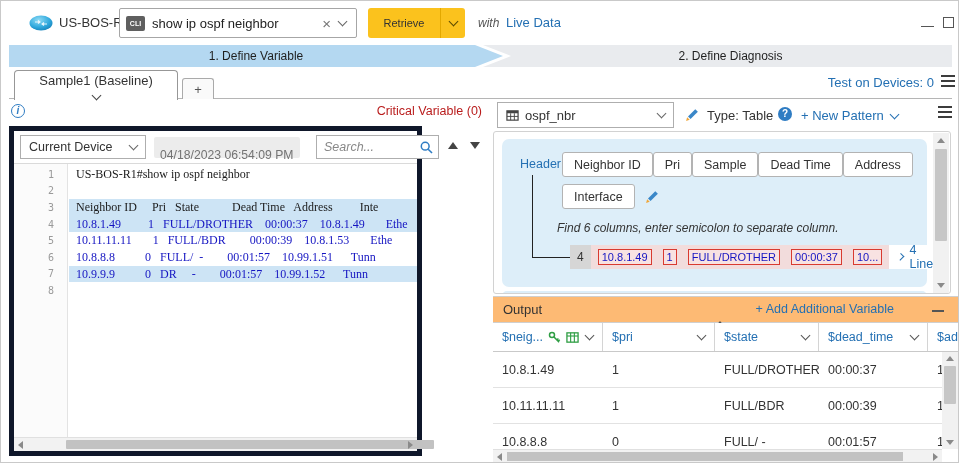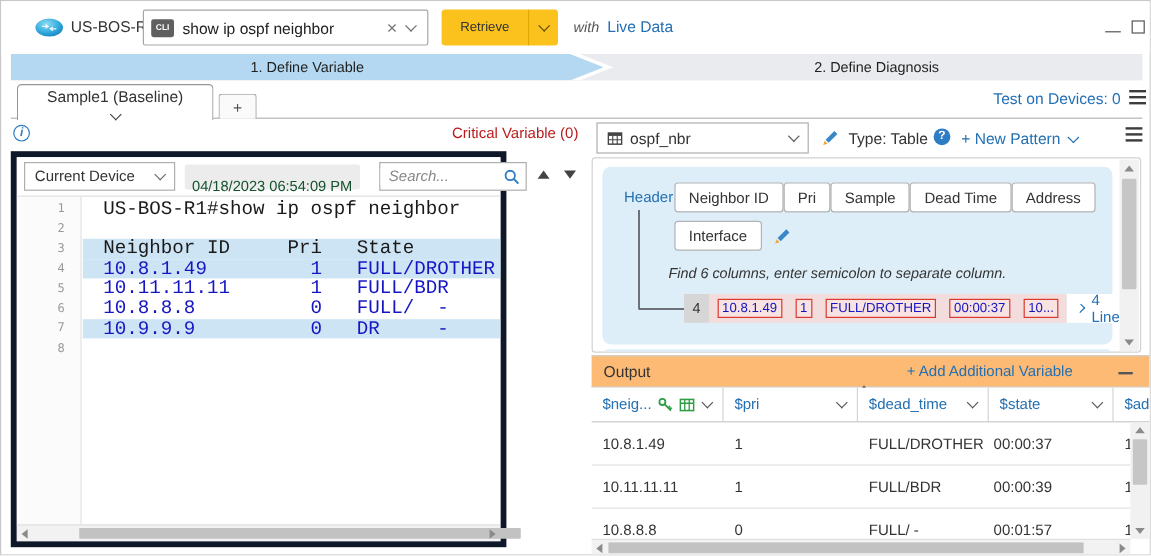--- a/index.html
+++ b/index.html
@@ -67,40 +67,40 @@
              text-align:center; line-height:12px; }
   .crit-link { position:absolute; right:0; top:2px; font-size:12.5px; color:#b91c1c; }
 
   .left-panel { position:absolute; left:8px; top:125px; width:413px; height:330px;
                 border:5px solid #0f172a; background:#fff; }
   .lp-toolbar { position:absolute; left:0; top:0; right:0; height:33px; border-bottom:1px solid #dadada; background:#fff; }
   .dev-select { position:absolute; left:6px; top:4px; width:126px; height:24px; border:1px solid #aeaeae;
                 display:flex; align-items:center; font-size:12.5px; color:#333; padding:0 8px; }
   .dev-select .chv { margin-left:auto; margin-top:-3px; }
   .timestamp { position:absolute; left:140px; top:6px; height:21px; background:#ececec; border-radius:2px;
-               font-size:12.2px; color:#14532d; line-height:21px; padding:8px 6px; }
+               font-size:12.2px; color:#737373; line-height:21px; padding:8px 6px; }
   .search-box { position:absolute; left:302px; top:4px; width:123px; height:24px; border:1px solid #aeaeae;
                 display:flex; align-items:center; background:#fff; }
   .search-box input { flex:1; border:none; outline:none; font-size:12.5px; font-style:italic; color:#555;
                       padding:0 0 0 7px; min-width:0; font-family:"Liberation Sans",sans-serif; }
   .search-box input::placeholder { color:#888; font-style:italic; }
   .mag { margin-right:5px; }
   .nav-up,.nav-dn { position:absolute; top:11px; width:0; height:0; border-left:5px solid transparent;
                     border-right:5px solid transparent; }
   .nav-up { left:434px; border-bottom:7px solid #444; }
   .nav-dn { left:456px; border-top:7px solid #444; }
 
   .code-area { position:absolute; left:0; top:33px; right:0; bottom:14px; overflow:hidden; background:#fff; }
   .gutter-bg { position:absolute; left:0; top:0; bottom:0; width:54px; background:#fbfbfb; border-right:1px solid #e3e3e3; }
   .code-lines { position:absolute; left:0; top:2px; right:0; }
   .line { display:flex; height:16.6px; align-items:center; }
   .line .num { width:40px; text-align:right; color:#9a9a9a; font-family:"DejaVu Sans Mono",monospace;
                font-size:10px; flex:0 0 40px; }
-  .line .code { flex:1; margin-left:15px; padding-left:17px; font-family:Liberation Mono, monospace;
-                font-size:16px; white-space:pre; overflow:hidden; color:#1a1a1a; height:16.6px; line-height:16.6px; }
+  .line .code { flex:1; margin-left:15px; padding-left:7px; font-family:Liberation Serif, serif;
+                font-size:12px; white-space:pre; overflow:hidden; color:#1a1a1a; height:16.6px; line-height:16.6px; }
   .line.hl .code { background:#cde4f5; }
   .line.blue .code { color:#1515c2; }
 
   .hscroll { position:absolute; left:0; right:0; bottom:0; height:14px; background:#f2f2f2; border-top:1px solid #e0e0e0; }
   .hscroll .thumb { position:absolute; top:2px; height:9px; background:#c2c2c2; border-radius:1px; }
   .arr-l,.arr-r,.arr-u,.arr-d { position:absolute; width:0; height:0; }
   .arr-l { border-top:4px solid transparent; border-bottom:4px solid transparent; border-right:5px solid #8a8a8a; }
   .arr-r { border-top:4px solid transparent; border-bottom:4px solid transparent; border-left:5px solid #8a8a8a; }
   .arr-u { border-left:4px solid transparent; border-right:4px solid transparent; border-bottom:5px solid #8a8a8a; }
   .arr-d { border-left:4px solid transparent; border-right:4px solid transparent; border-top:5px solid #8a8a8a; }
@@ -389,26 +389,26 @@
           <line x1="1" y1="5.4" x2="13" y2="5.4" stroke="#2f9e44" stroke-width="1.2"></line>
           <line x1="5" y1="2" x2="5" y2="12" stroke="#2f9e44" stroke-width="1.2"></line>
           <line x1="9" y1="2" x2="9" y2="12" stroke="#2f9e44" stroke-width="1.2"></line>
         </svg>
         <span class="chv"></span>
       </div>
       <div class="out-col c2">
         <span>$pri</span>
         <span class="chv"></span>
       </div>
+      <div class="out-col c3">
+        <span>$state</span>
+        <span class="chv"></span>
+      </div>
       <div class="out-col c4">
         <span>$dead_time</span>
-        <span class="chv"></span>
-      </div>
-      <div class="out-col c3">
-        <span>$state</span>
         <span class="chv"></span>
       </div>
       <div class="out-col c5">
         <span>$add</span>
       </div>
     </div>
 
     <div class="out-rows">
       <div class="out-row">
         <span class="cell c1">10.8.1.49</span>

